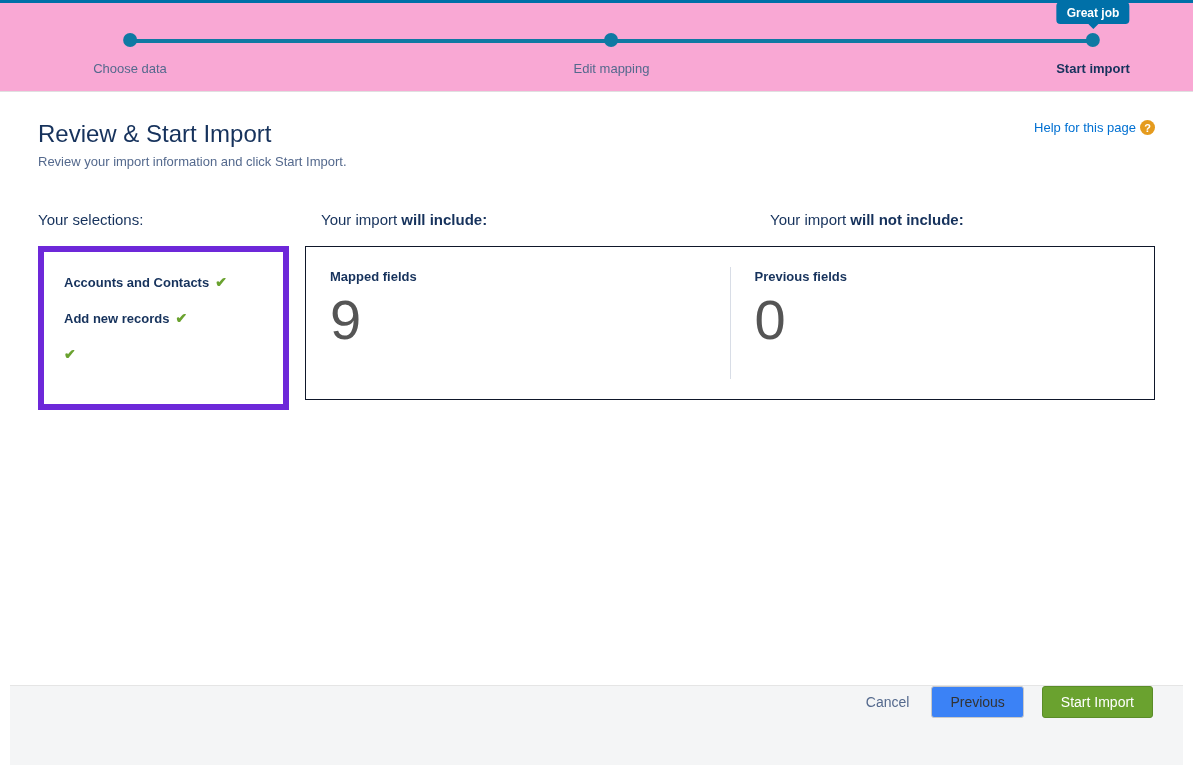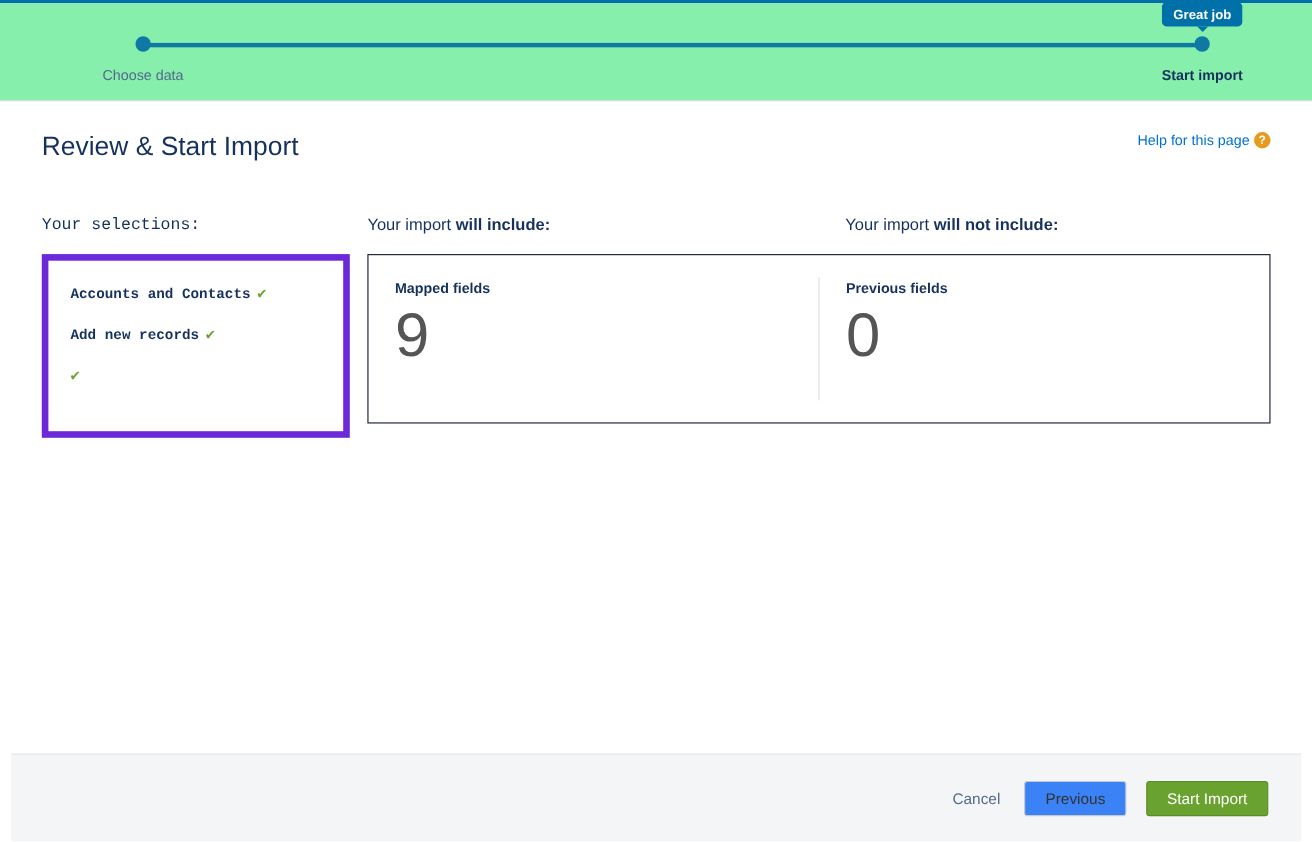--- a/index.html
+++ b/index.html
@@ -15,21 +15,21 @@
       height: 765px;
       position: relative;
       overflow: hidden;
     }
     .top-border {
       height: 3px;
       background: #0070a8;
       width: 100%;
     }
     .progress-container {
-      background: #86efac;
+      background: #f9a8d4;
       padding: 30px 0 18px 0;
       border-bottom: 1px solid #e0e0e0;
       position: relative;
     }
     .progress-bar-wrapper {
       position: relative;
       margin: 0 100px 0 130px;
       height: 40px;
     }
     .progress-line {
@@ -147,23 +147,22 @@
     .col-heading {
       font-size: 15px;
       color: #16325c;
       margin-bottom: 18px;
     }
     .col-heading .bold {
       font-weight: bold;
     }
 
     .selections-col {
-      width: 280px;
+      width: 251px;
       flex-shrink: 0;
-      font-family: Liberation Mono, monospace;
     }
     .selections-box {
       border: 6px solid #6d28d9;
       padding: 22px 20px;
       min-height: 154px;
     }
     .selection-item {
       font-size: 13px;
       font-weight: bold;
       color: #16325c;
@@ -206,38 +205,39 @@
       color: #555;
       font-weight: 300;
       line-height: 1;
     }
 
     .include-heading-row {
       display: flex;
     }
     .include-heading-row > div {
       flex: 1;
+      margin-left: 16px;
     }
     .include-heading-row > div:first-child {
       padding-right: 24px;
     }
     .include-heading-row > div:last-child {
       padding-left: 24px;
     }
 
     .footer-bar {
       position: absolute;
       bottom: 0;
       left: 10px;
       right: 10px;
       height: 80px;
       background: #f4f5f6;
       border-top: 1px solid #e5e5e5;
       display: flex;
-      align-items: center;
+      align-items: flex-start;
       justify-content: flex-end;
       padding: 0 30px;
       gap: 18px;
     }
     .btn-cancel {
       background: none;
       border: none;
       color: #54698d;
       font-size: 14px;
       cursor: pointer;
@@ -268,31 +268,36 @@
 <div class="top-border"></div>
 
 <div class="progress-container">
   <div class="progress-bar-wrapper">
     <div class="tooltip">Great job</div>
     <div class="progress-line"></div>
     <div class="progress-step step1">
       <div class="progress-dot"></div>
       <div class="progress-label">Choose data</div>
     </div>
+    <div class="progress-step step2">
+      <div class="progress-dot"></div>
+      <div class="progress-label">Edit mapping</div>
+    </div>
     <div class="progress-step step3 active">
       <div class="progress-dot"></div>
       <div class="progress-label">Start import</div>
     </div>
   </div>
 </div>
 
 <div class="main-content">
   <div class="header-row">
     <div>
       <h1 class="page-title">Review &amp; Start Import</h1>
+      <div class="page-subtitle">Review your import information and click Start Import.</div>
     </div>
     <a class="help-link">
       <span>Help for this page</span>
       <span class="help-icon-circle">?</span>
     </a>
   </div>
 
   <div class="columns-row">
 
     <div class="selections-col">

